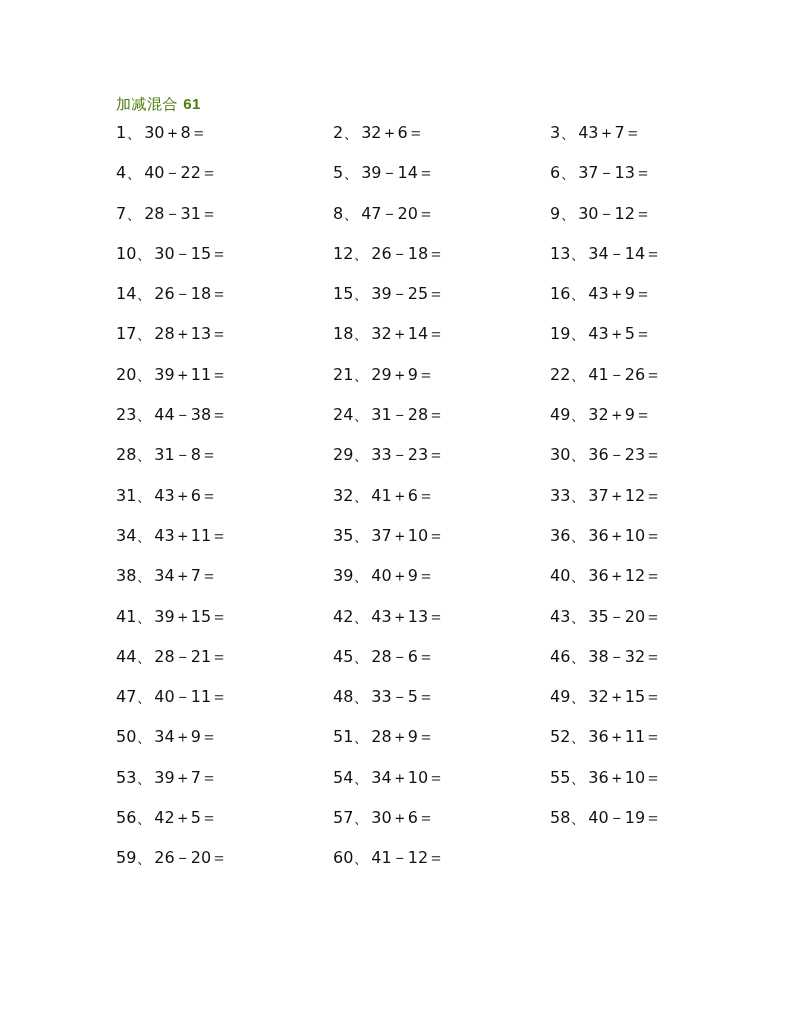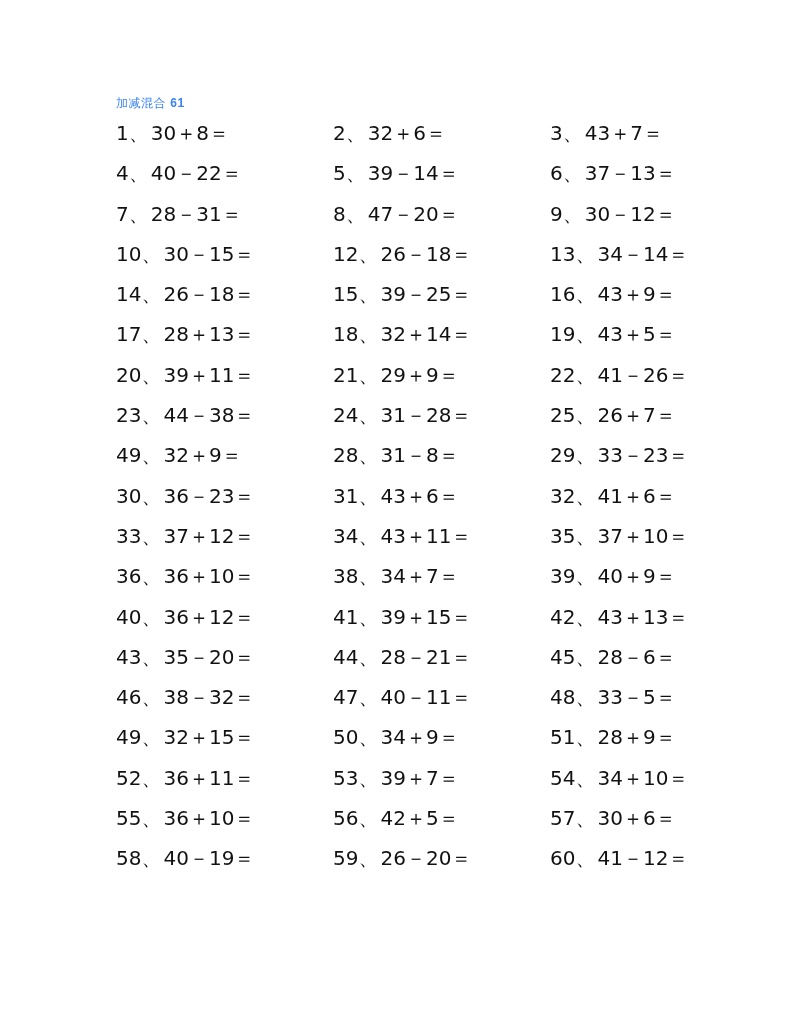--- a/index.html
+++ b/index.html
@@ -17,39 +17,39 @@
     }
     .page {
       position: absolute;
       left: 0; top: 0;
       width: 791px; height: 1024px;
     }
     .title {
       position: absolute;
       left: 116px;
       top: 95px;
-      font-size: 12px;
-      color: #3b82f6;
+      font-size: 15px;
+      color: #4d7c0f;
       letter-spacing: 0.5px;
     }
     .title .num {
       font-weight: bold;
       font-family: "Liberation Sans", sans-serif;
     }
     .grid {
       position: absolute;
       left: 116px;
       top: 122px;
       width: 600px;
       display: grid;
       grid-template-columns: 217px 217px 166px;
       grid-auto-rows: 40.3px;
     }
     .problem {
-      font-size: 20px;
+      font-size: 16px;
       line-height: 22px;
       white-space: nowrap;
       font-family: "DejaVu Sans", sans-serif;
       color: #111;
     }
     .problem .idx {}
     .problem .sep { margin: 0 2px 0 0; }
   </style>
 </head>
 <body>
@@ -77,21 +77,20 @@
       <div class="problem"><span class="idx">15</span><span class="sep">、</span><span class="expr">39－25＝</span></div>
       <div class="problem"><span class="idx">16</span><span class="sep">、</span><span class="expr">43＋9＝</span></div>
       <div class="problem"><span class="idx">17</span><span class="sep">、</span><span class="expr">28＋13＝</span></div>
       <div class="problem"><span class="idx">18</span><span class="sep">、</span><span class="expr">32＋14＝</span></div>
       <div class="problem"><span class="idx">19</span><span class="sep">、</span><span class="expr">43＋5＝</span></div>
       <div class="problem"><span class="idx">20</span><span class="sep">、</span><span class="expr">39＋11＝</span></div>
       <div class="problem"><span class="idx">21</span><span class="sep">、</span><span class="expr">29＋9＝</span></div>
       <div class="problem"><span class="idx">22</span><span class="sep">、</span><span class="expr">41－26＝</span></div>
       <div class="problem"><span class="idx">23</span><span class="sep">、</span><span class="expr">44－38＝</span></div>
       <div class="problem"><span class="idx">24</span><span class="sep">、</span><span class="expr">31－28＝</span></div>
-      <div class="problem"><span class="idx">25</span><span class="sep">、</span><span class="expr">26＋7＝</span></div>
       <div class="problem"><span class="idx">49</span><span class="sep">、</span><span class="expr">32＋9＝</span></div>
       <div class="problem"><span class="idx">28</span><span class="sep">、</span><span class="expr">31－8＝</span></div>
       <div class="problem"><span class="idx">29</span><span class="sep">、</span><span class="expr">33－23＝</span></div>
       <div class="problem"><span class="idx">30</span><span class="sep">、</span><span class="expr">36－23＝</span></div>
       <div class="problem"><span class="idx">31</span><span class="sep">、</span><span class="expr">43＋6＝</span></div>
       <div class="problem"><span class="idx">32</span><span class="sep">、</span><span class="expr">41＋6＝</span></div>
       <div class="problem"><span class="idx">33</span><span class="sep">、</span><span class="expr">37＋12＝</span></div>
       <div class="problem"><span class="idx">34</span><span class="sep">、</span><span class="expr">43＋11＝</span></div>
       <div class="problem"><span class="idx">35</span><span class="sep">、</span><span class="expr">37＋10＝</span></div>
       <div class="problem"><span class="idx">36</span><span class="sep">、</span><span class="expr">36＋10＝</span></div>

